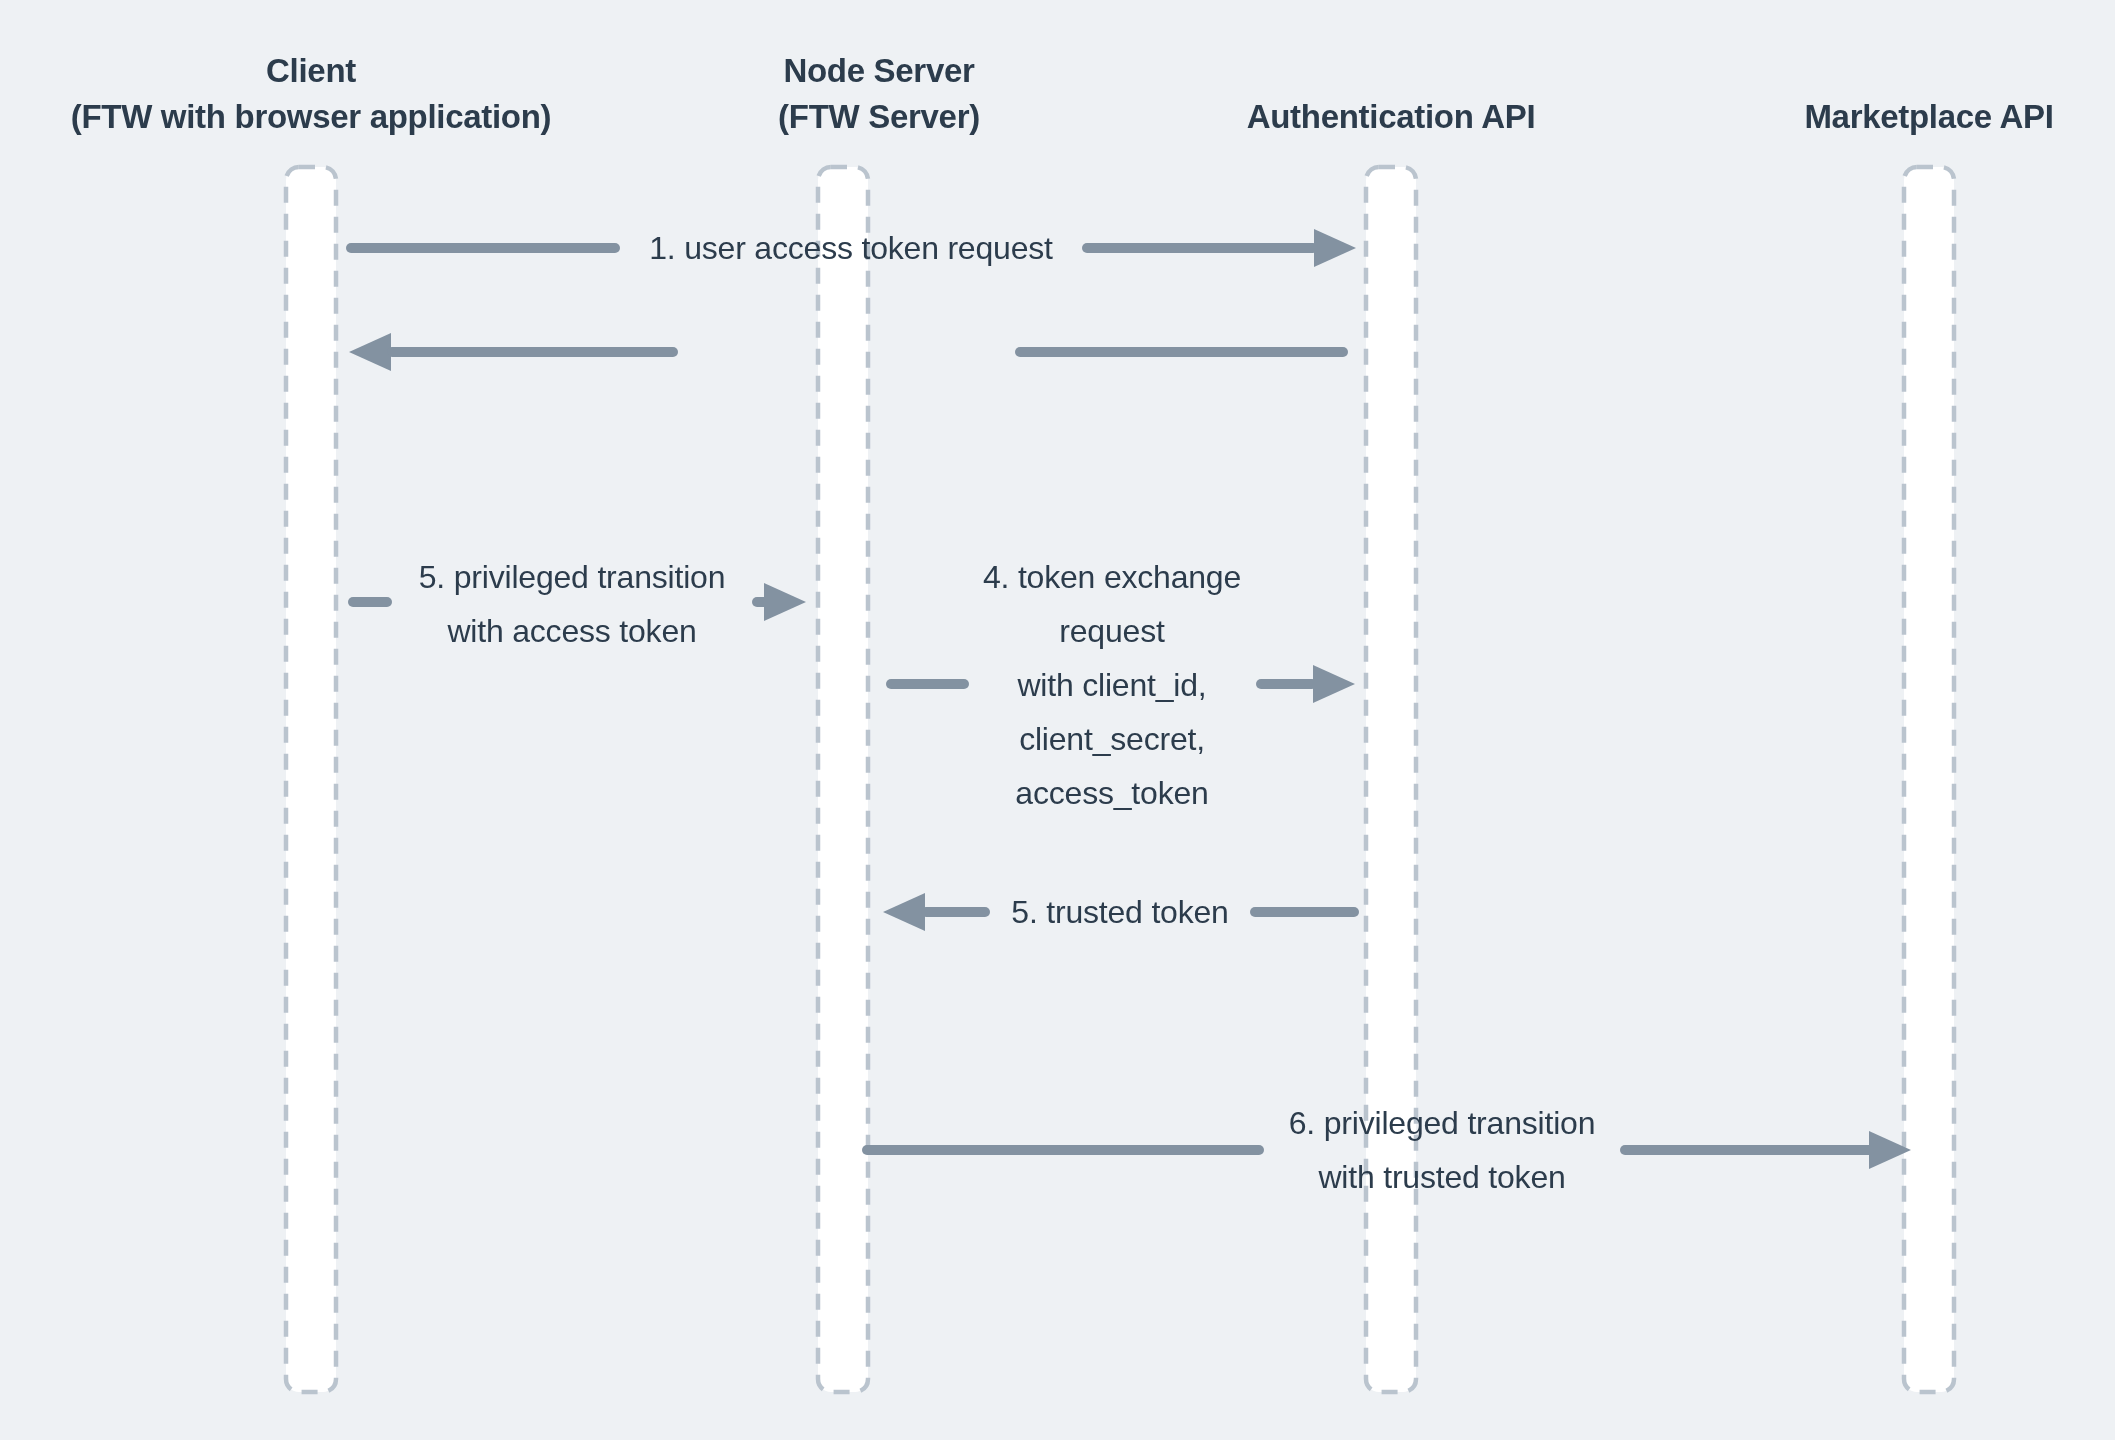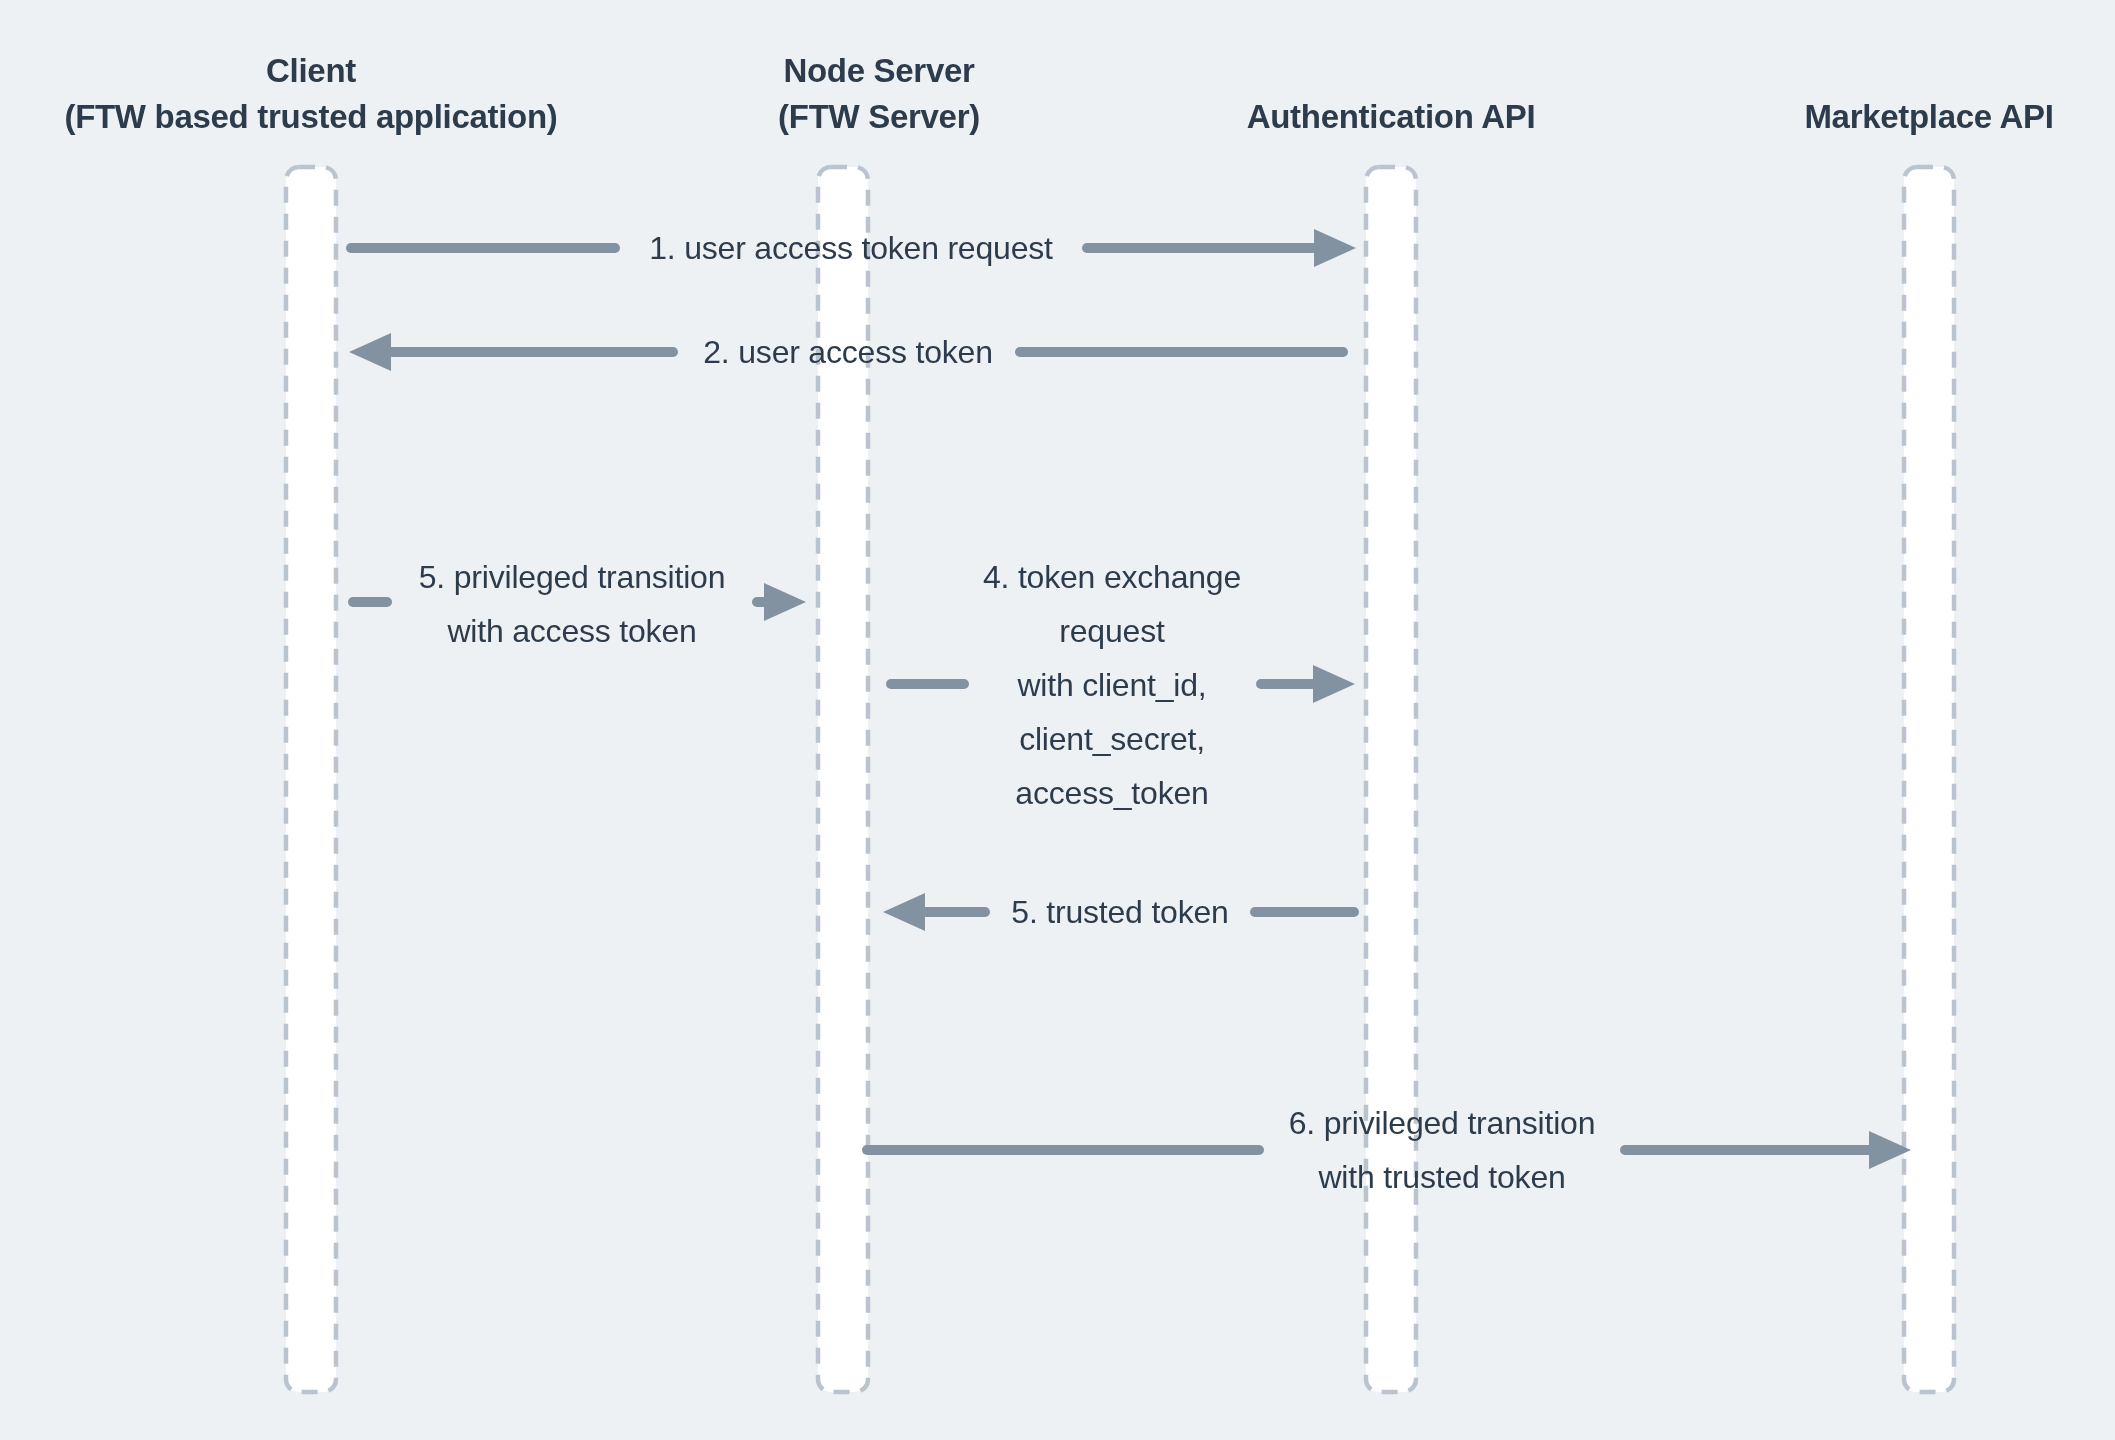--- a/index.html
+++ b/index.html
@@ -67,21 +67,21 @@
     letter-spacing:-0.2px;
   }
 </style>
 </head>
 <body>
 
 <div class="canvas">
 
   <div class="participant-header" style="left:311px;top:48px;">
     <div>Client</div>
-    <div>(FTW based trusted application)</div>
+    <div>(FTW with browser application)</div>
   </div>
   <div class="participant-header" style="left:843px;top:48px;margin-left:36px;">
     <div>Node Server</div>
     <div>(FTW Server)</div>
   </div>
   <div class="participant-header" style="left:1391px;top:94px;">
     <div>Authentication API</div>
   </div>
   <div class="participant-header" style="left:1929px;top:94px;">
     <div>Marketplace API</div>
@@ -101,21 +101,20 @@
   </svg>
 
   <div class="seg" style="left:346px;top:243px;width:274px;"></div>
   <div class="seg" style="left:1082px;top:243px;width:236px;"></div>
   <div class="head right" style="left:1314px;top:229px;"></div>
   <div class="msg-label" style="left:851px;top:248px;">1. user access token request</div>
 
   <div class="head left" style="left:349px;top:333px;"></div>
   <div class="seg" style="left:387px;top:347px;width:291px;"></div>
   <div class="seg" style="left:1015px;top:347px;width:333px;"></div>
-  <div class="msg-label" style="left:848px;top:352px;">2. user access token</div>
 
   <div class="seg" style="left:348px;top:597px;width:44px;"></div>
   <div class="seg" style="left:752px;top:597px;width:20px;"></div>
   <div class="head right" style="left:764px;top:583px;"></div>
   <div class="msg-label" style="left:572px;top:604px;">5. privileged transition
 with access token</div>
 
   <div class="seg" style="left:886px;top:679px;width:83px;"></div>
   <div class="seg" style="left:1256px;top:679px;width:61px;"></div>
   <div class="head right" style="left:1313px;top:665px;"></div>

